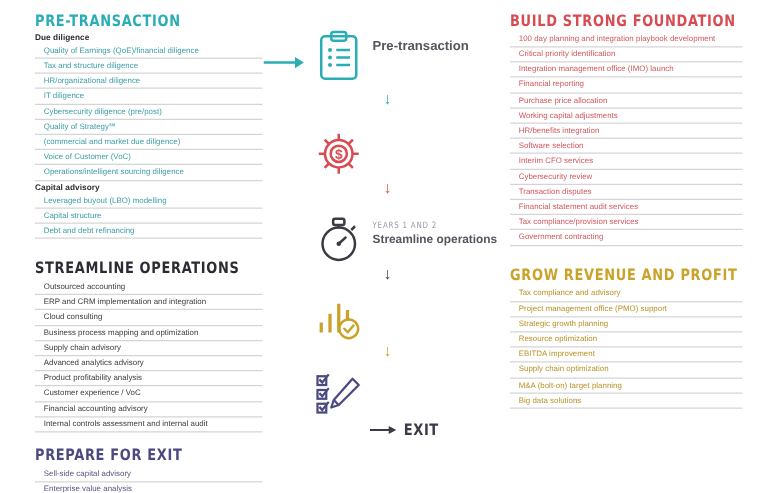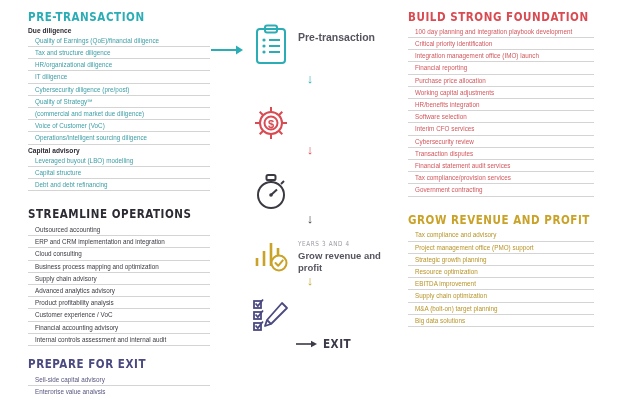--- a/index.html
+++ b/index.html
@@ -247,40 +247,40 @@
           <g stroke="#3A3A42" stroke-width="2" fill="none">
             <circle cx="19" cy="25" r="13"></circle>
             <rect x="14.5" y="5" width="9" height="5" rx="1.6"></rect>
             <line x1="19" y1="10" x2="19" y2="12.5"></line>
             <line x1="29" y1="14" x2="32" y2="11"></line>
             <path d="M19 25 L25 19.5"></path>
           </g>
           <circle cx="19" cy="25" r="1.8" fill="#3A3A42"></circle>
         </svg>
       </div>
+      <div class="txt">
+        <div class="eyebrow">YEARS 1 AND 2</div>
+        <div class="stage-title">Streamline operations</div>
+      </div>
     </div>
 
     <div class="vert-arrow" style="top:212px; color:#3A3A42;">↓</div>
 
     <div class="stage" style="left:248px; top:232px;">
       <div class="ico">
         <svg width="40" height="38" viewBox="0 0 40 38">
           <g fill="none" stroke="#C9A227" stroke-width="2.6">
             <line x1="6" y1="30" x2="6" y2="22"></line>
             <line x1="13" y1="30" x2="13" y2="15"></line>
             <line x1="20" y1="30" x2="20" y2="7"></line>
             <line x1="27" y1="30" x2="27" y2="12"></line>
           </g>
           <circle cx="28" cy="27" r="7.5" fill="#ffffff" stroke="#C9A227" stroke-width="2"></circle>
           <path d="M24.5 27 L27.2 29.8 L31.8 24.4" fill="none" stroke="#C9A227" stroke-width="2" stroke-linecap="round" stroke-linejoin="round"></path>
         </svg>
-      </div>
-      <div class="txt">
-        <div class="eyebrow">YEARS 3 AND 4</div>
-        <div class="stage-title">Grow revenue and profit</div>
       </div>
     </div>
 
     <div class="vert-arrow" style="top:274px; color:#C9A227;">↓</div>
 
     <div class="stage" style="left:248px; top:294px;">
       <div class="ico">
         <svg width="40" height="40" viewBox="0 0 40 40">
           <g stroke="#4B4A80" stroke-width="1.8" fill="none">
             <rect x="3" y="4" width="7" height="7"></rect>

